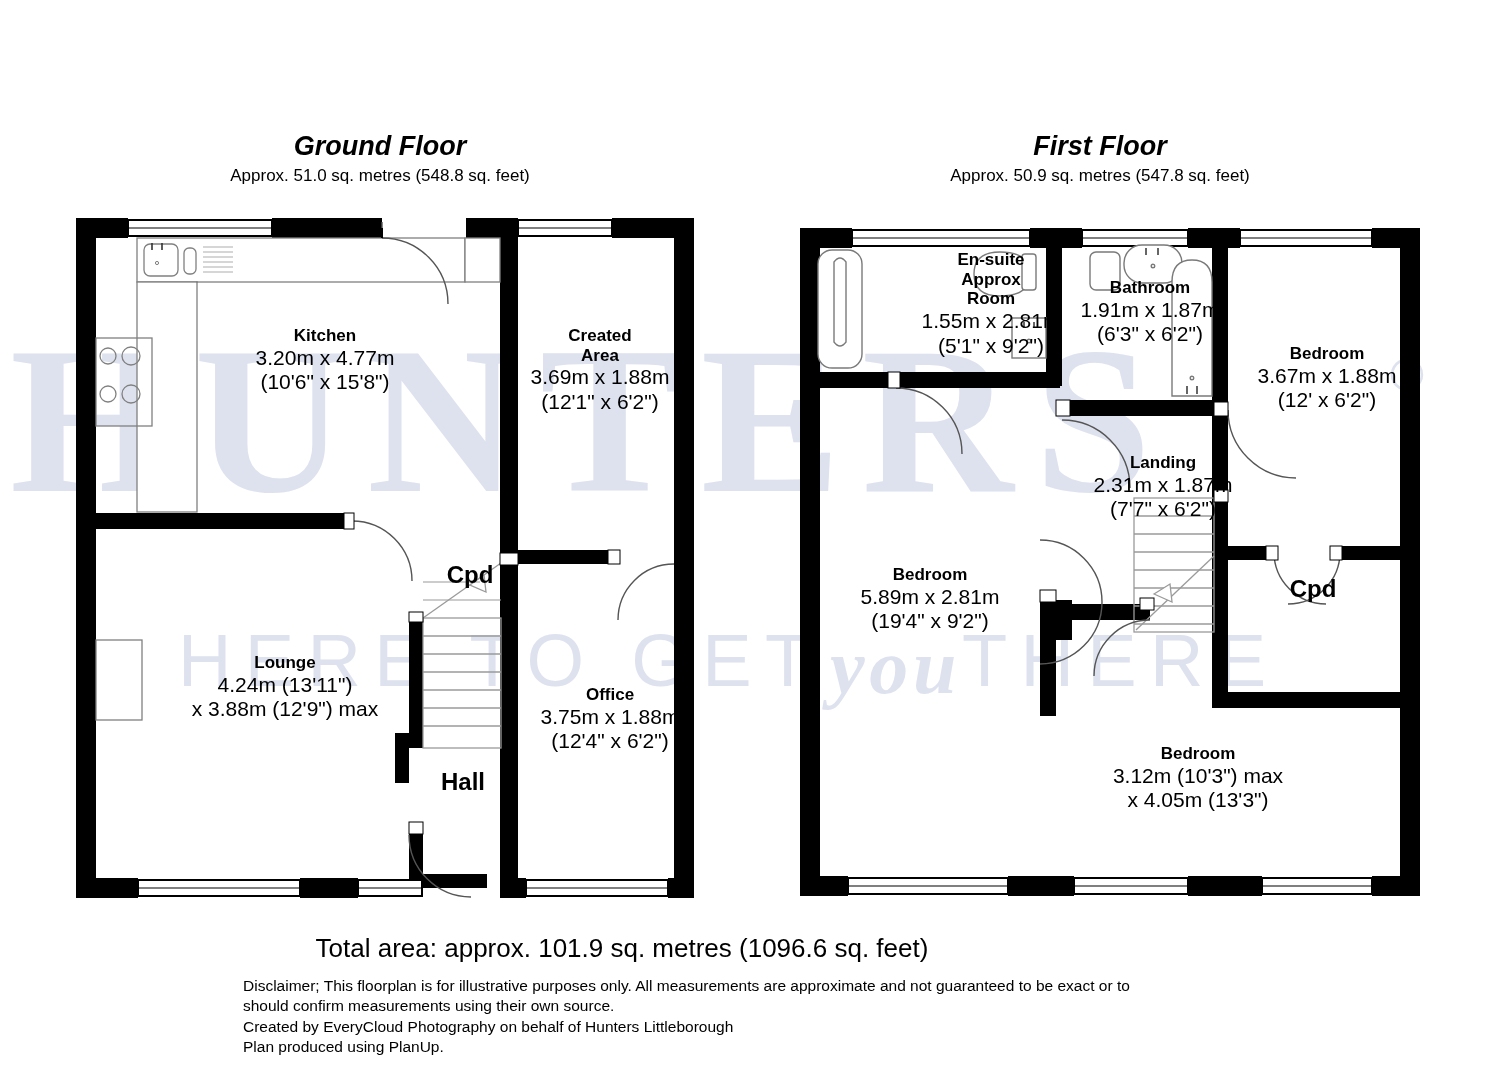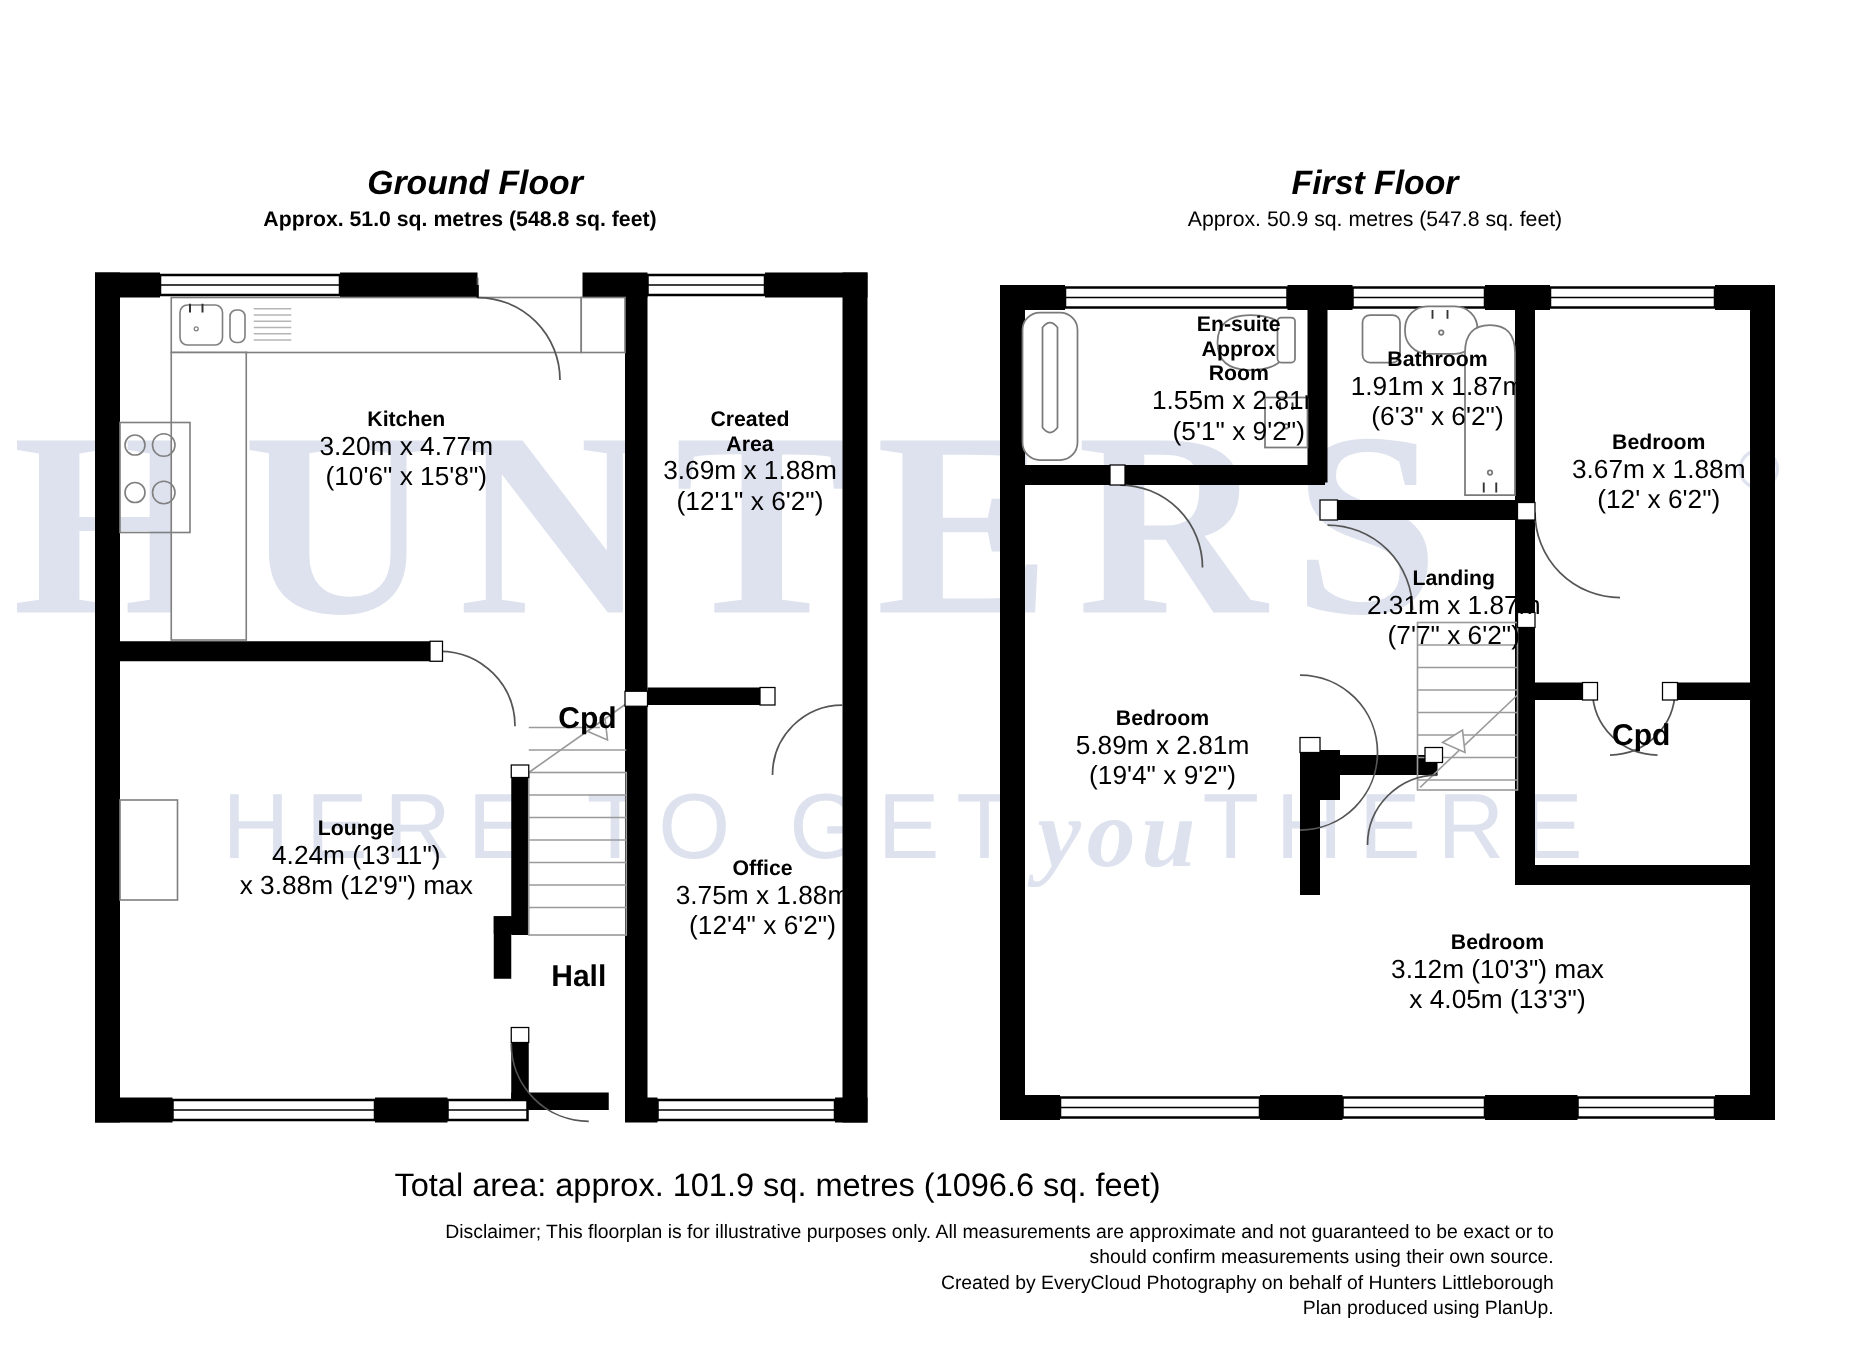--- a/index.html
+++ b/index.html
@@ -119,21 +119,21 @@
     font-size: 26px;
     top: 933px;
     left: 0;
     padding-left: 28px;
   }
   .disclaimer {
     position: absolute;
     width: 1000px;
     left: 243px;
     top: 976px;
-    text-align: right;
+    text-align: left;
     font-size: 15.5px;
     line-height: 1.32;
   }
   .disclaimer .ln { display: block; }
   .credit {
     display: block;
     font-size: 15.5px;
   }
 </style>
 </head>
@@ -416,21 +416,21 @@
       <rect x="1330" y="546" width="12" height="14"></rect>
       <rect x="1040" y="590" width="16" height="12"></rect>
       <rect x="1140" y="598" width="14" height="12"></rect>
       <rect x="1214" y="490" width="14" height="12"></rect>
     </g>
   </g>
 </svg>
 </div>
 
 <div class="floor-title" style="left:180px; top:131px; width:400px;">Ground Floor</div>
-<div class="floor-sub" style="left:168px; top:166px; width:400px;font-weight:bold;">Approx. 51.0 sq. metres (548.8 sq. feet)</div>
+<div class="floor-sub" style="left:180px; top:166px; width:400px;">Approx. 51.0 sq. metres (548.8 sq. feet)</div>
 
 <div class="floor-title" style="left:900px; top:131px; width:400px;">First Floor</div>
 <div class="floor-sub" style="left:900px; top:166px; width:400px;">Approx. 50.9 sq. metres (547.8 sq. feet)</div>
 
 <div class="room" style="left:155px; top:326px; width:340px;">
   <span class="nm">Kitchen</span>
   <span class="dim">3.20m x 4.77m</span>
   <span class="dim">(10'6" x 15'8")</span>
 </div>
 

